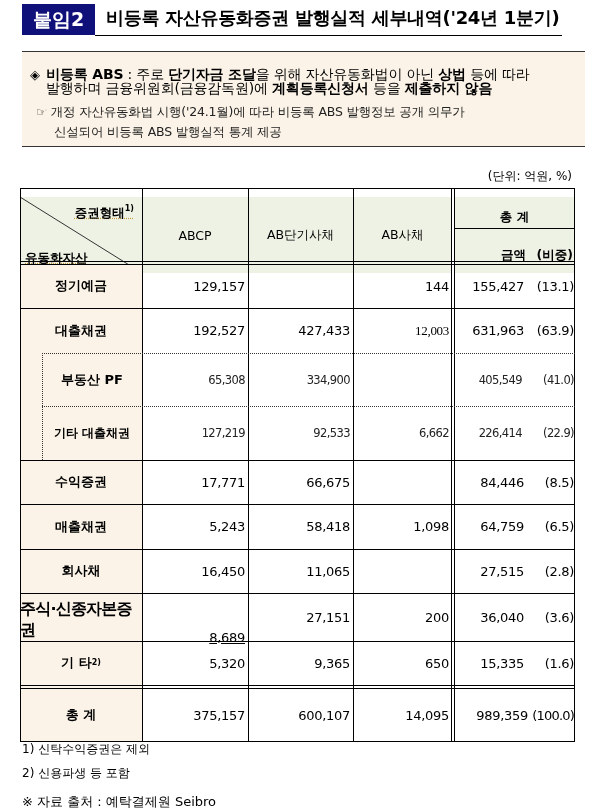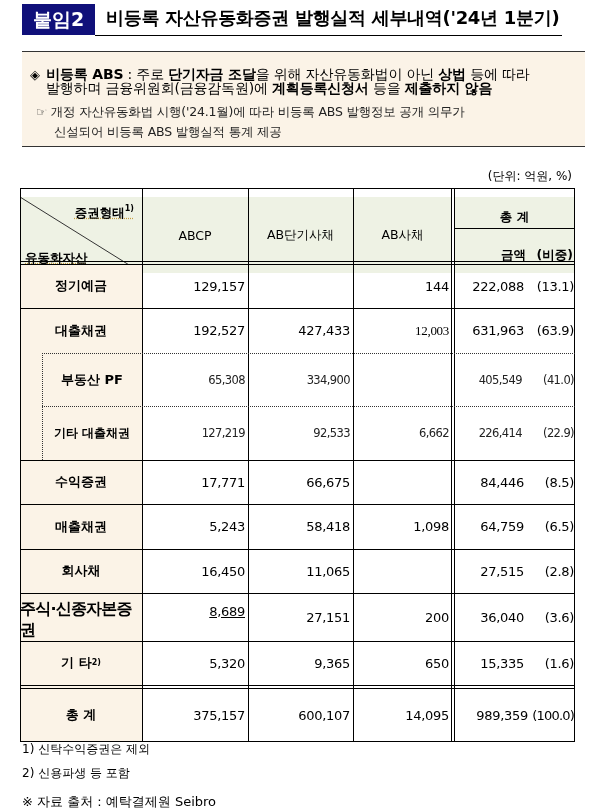--- a/index.html
+++ b/index.html
@@ -82,21 +82,21 @@
   <div class="cell hdr" style="left:434px;top:0;width:121px;height:40px;">총 계</div>
   <div class="cell hdr" style="left:434px;top:40px;width:76px;height:36px;justify-content:flex-end;padding-right:4px;">금액</div>
   <div class="cell hdr" style="left:510px;top:40px;width:45px;height:36px;justify-content:flex-end;padding-right:2px;">(비중)</div>
 
   <div class="abs" style="left:0;top:76px;width:122px;height:478px;background:#fbf3e7;"></div>
 
   <div class="cell lbl" style="left:0;top:76px;width:122px;height:44px;">정기예금</div>
   <div class="cell num" style="left:122px;top:76px;width:106px;height:44px;">129,157</div>
   <div class="cell num" style="left:228px;top:76px;width:105px;height:44px;"></div>
   <div class="cell num" style="left:333px;top:76px;width:99px;height:44px;">144</div>
-  <div class="cell num" style="left:434px;top:76px;width:76px;height:44px;padding-right:6px;">222,088</div>
+  <div class="cell num" style="left:434px;top:76px;width:76px;height:44px;padding-right:6px;">155,427</div>
   <div class="cell num" style="left:510px;top:76px;width:45px;height:44px;padding-right:1px;">(13.1)</div>
 
   <div class="cell lbl" style="left:0;top:120px;width:122px;height:45px;">대출채권</div>
   <div class="cell num" style="left:122px;top:120px;width:106px;height:45px;">192,527</div>
   <div class="cell num" style="left:228px;top:120px;width:105px;height:45px;">427,433</div>
   <div class="cell num" style="left:333px;top:120px;width:99px;height:45px;font-family:Liberation Serif, serif;">12,003</div>
   <div class="cell num" style="left:434px;top:120px;width:76px;height:45px;padding-right:6px;">631,963</div>
   <div class="cell num" style="left:510px;top:120px;width:45px;height:45px;padding-right:1px;">(63.9)</div>
 
   <div class="cell lbl" style="left:22px;top:165px;width:100px;height:53px;">부동산 PF</div>
@@ -127,21 +127,21 @@
   <div class="cell num" style="left:510px;top:316px;width:45px;height:45px;padding-right:1px;text-align:right;">(6.5)</div>
 
   <div class="cell lbl" style="left:0;top:361px;width:122px;height:44px;">회사채</div>
   <div class="cell num" style="left:122px;top:361px;width:106px;height:44px;">16,450</div>
   <div class="cell num" style="left:228px;top:361px;width:105px;height:44px;">11,065</div>
   <div class="cell num" style="left:333px;top:361px;width:99px;height:44px;"></div>
   <div class="cell num" style="left:434px;top:361px;width:76px;height:44px;padding-right:6px;">27,515</div>
   <div class="cell num" style="left:510px;top:361px;width:45px;height:44px;padding-right:1px;">(2.8)</div>
 
   <div class="cell lbl" style="left:0;top:408px;width:122px;height:48px;font-size:16px;letter-spacing:-0.8px;">주식·신종자본증권</div>
-  <div class="cell num" style="left:122px;top:399px;width:106px;height:48px;text-decoration:underline;">8,689</div>
+  <div class="cell num" style="left:122px;top:425px;width:106px;height:48px;text-decoration:underline;">8,689</div>
   <div class="cell num" style="left:228px;top:405px;width:105px;height:48px;">27,151</div>
   <div class="cell num" style="left:333px;top:405px;width:99px;height:48px;">200</div>
   <div class="cell num" style="left:434px;top:405px;width:76px;height:48px;padding-right:6px;">36,040</div>
   <div class="cell num" style="left:510px;top:405px;width:45px;height:48px;padding-right:1px;">(3.6)</div>
 
   <div class="cell lbl" style="left:0;top:453px;width:122px;height:44px;">
       <span>기 타</span>
       <sup>2)</sup>
     </div>
   <div class="cell num" style="left:122px;top:453px;width:106px;height:44px;">5,320</div>

